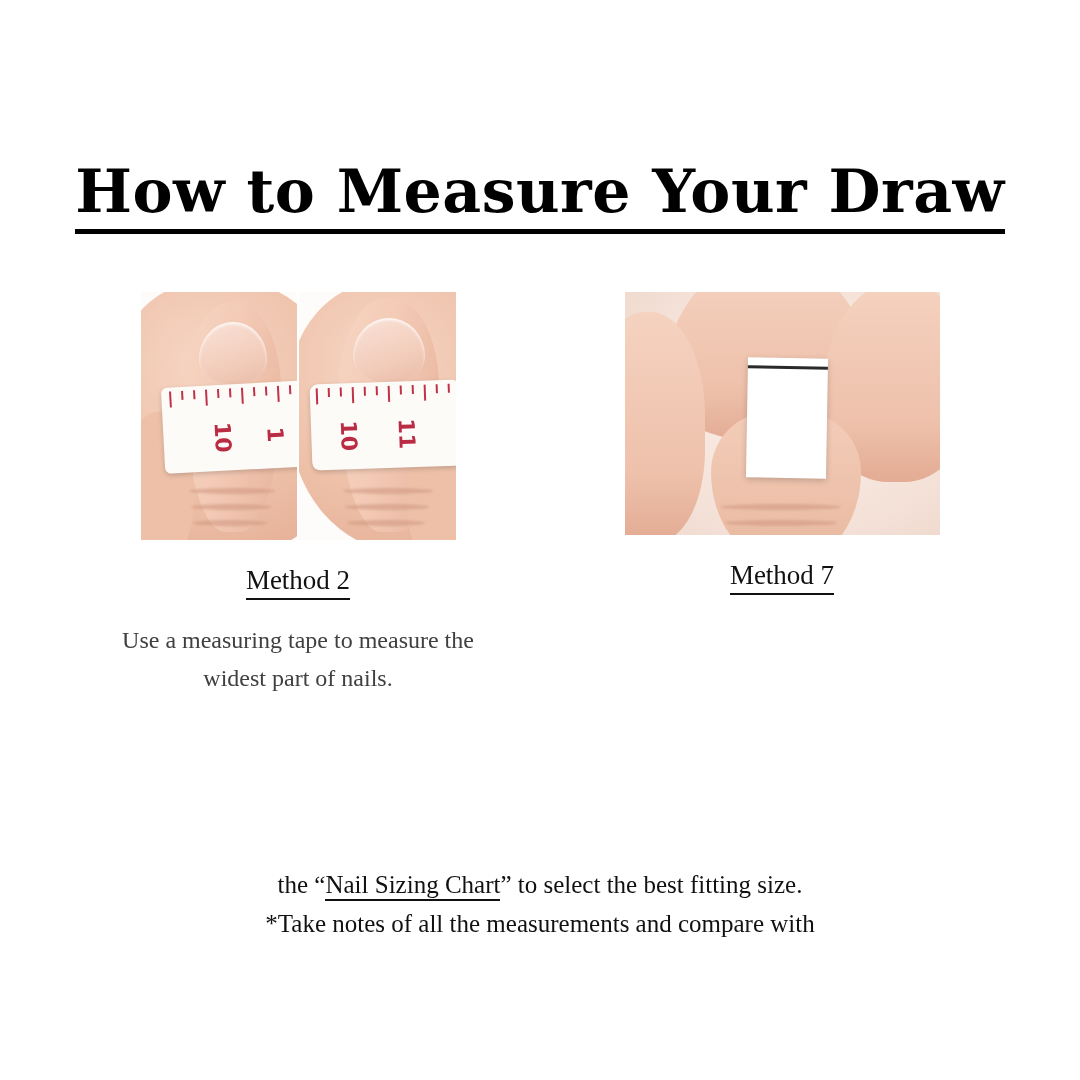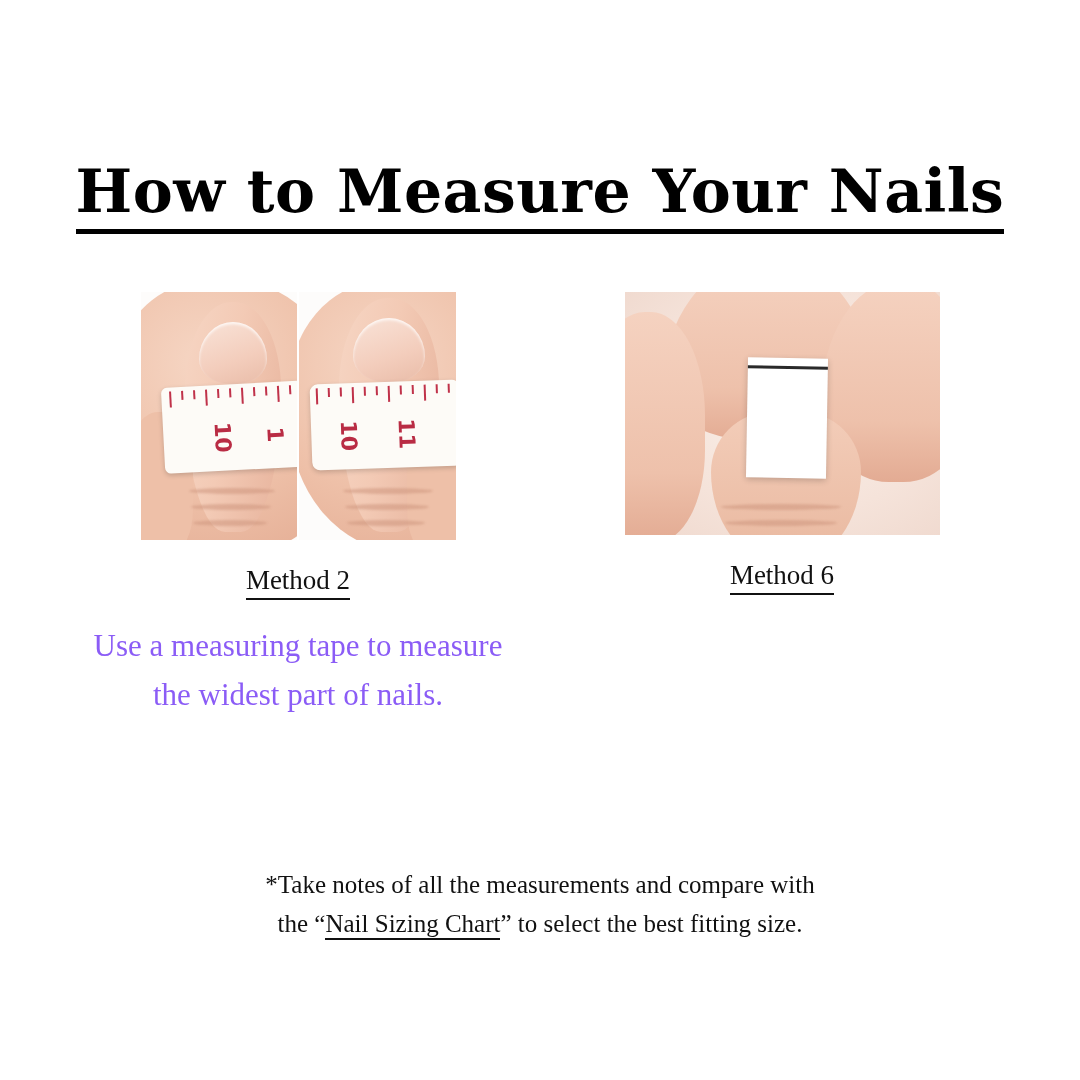--- a/index.html
+++ b/index.html
@@ -83,23 +83,23 @@
     font-family: "Liberation Serif", serif;
     color: #111;
     border-bottom: 2px solid #111;
     padding-bottom: 2px;
     line-height: 1.2;
   }
 
   .caption {
     margin-top: 22px;
     text-align: center;
-    font-size: 31px;
+    font-size: 24px;
     line-height: 1.56;
-    color: #8b5cf6;
+    color: #404040;
     max-width: 460px;
   }
   .caption-1 { max-width: 420px; }
   .caption-2 { max-width: 520px; margin-top: 18px; }
 
   
   .footnote {
     position: absolute;
     top: 865px;
     left: 0;
@@ -214,21 +214,21 @@
     height: 3px;
     background: #2a2a2a;
   }
 </style>
 </head>
 <body>
 
 <div class="page">
 
   <div class="title-wrap">
-    <div class="title">How to Measure Your Nails</div>
+    <div class="title">How to Measure Your Draw</div>
   </div>
 
   <div class="columns">
 
     <div class="col col-left">
 
       <div class="photo photo-1">
         <div class="m1">
 
           <div class="half">
@@ -312,25 +312,25 @@
 
           <div class="paper-strip" style="left:122px; top:66px; width:80px; height:120px; transform:rotate(1deg);">
             <div class="paper-line" style="left:0; top:8px; width:80px;"></div>
           </div>
 
           <div class="knuckle" style="left:96px; top:212px; width:120px;"></div>
           <div class="knuckle" style="left:100px; top:228px; width:112px;"></div>
         </div>
       </div>
 
-      <div class="method-label">Method 6</div>
+      <div class="method-label">Method 7</div>
     </div>
 
   </div>
 
   <div class="footnote">
-    <div>*Take notes of all the measurements and compare with</div>
     <div>
       <span>the “</span><span class="u">Nail Sizing Chart</span><span>” to select the best fitting size.</span>
     </div>
+    <div>*Take notes of all the measurements and compare with</div>
   </div>
 
 </div>
 
 </body></html>

